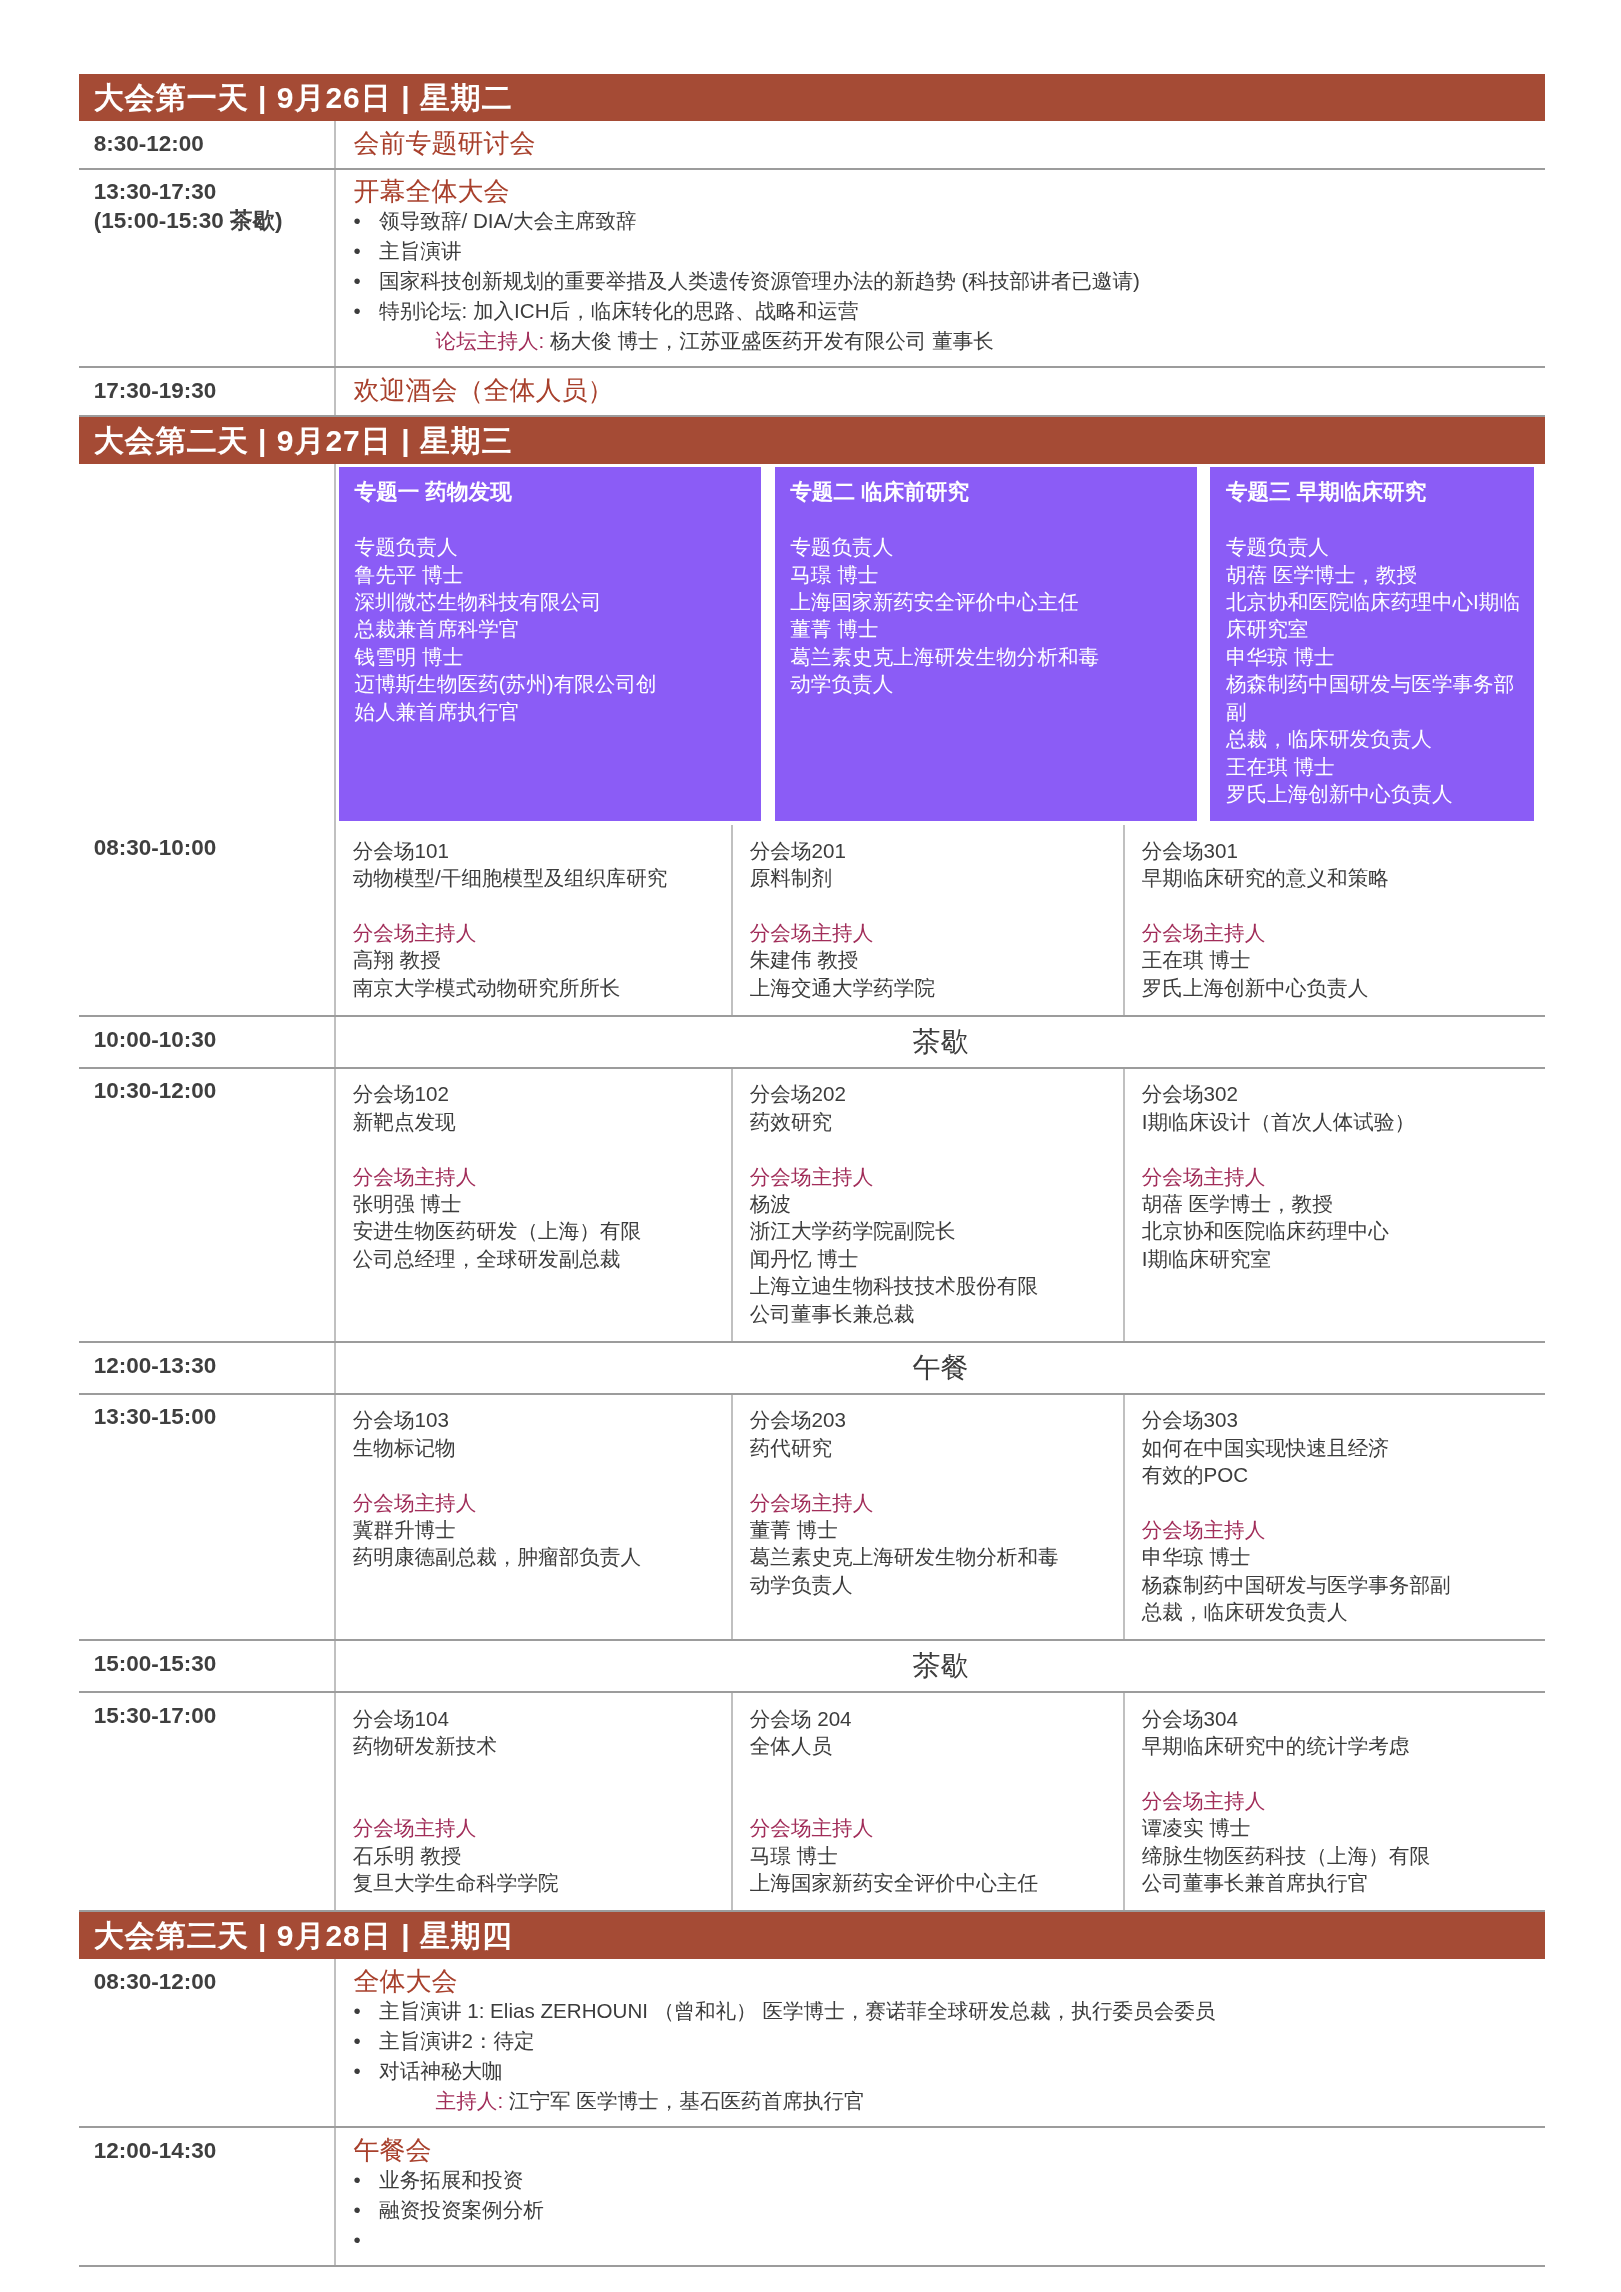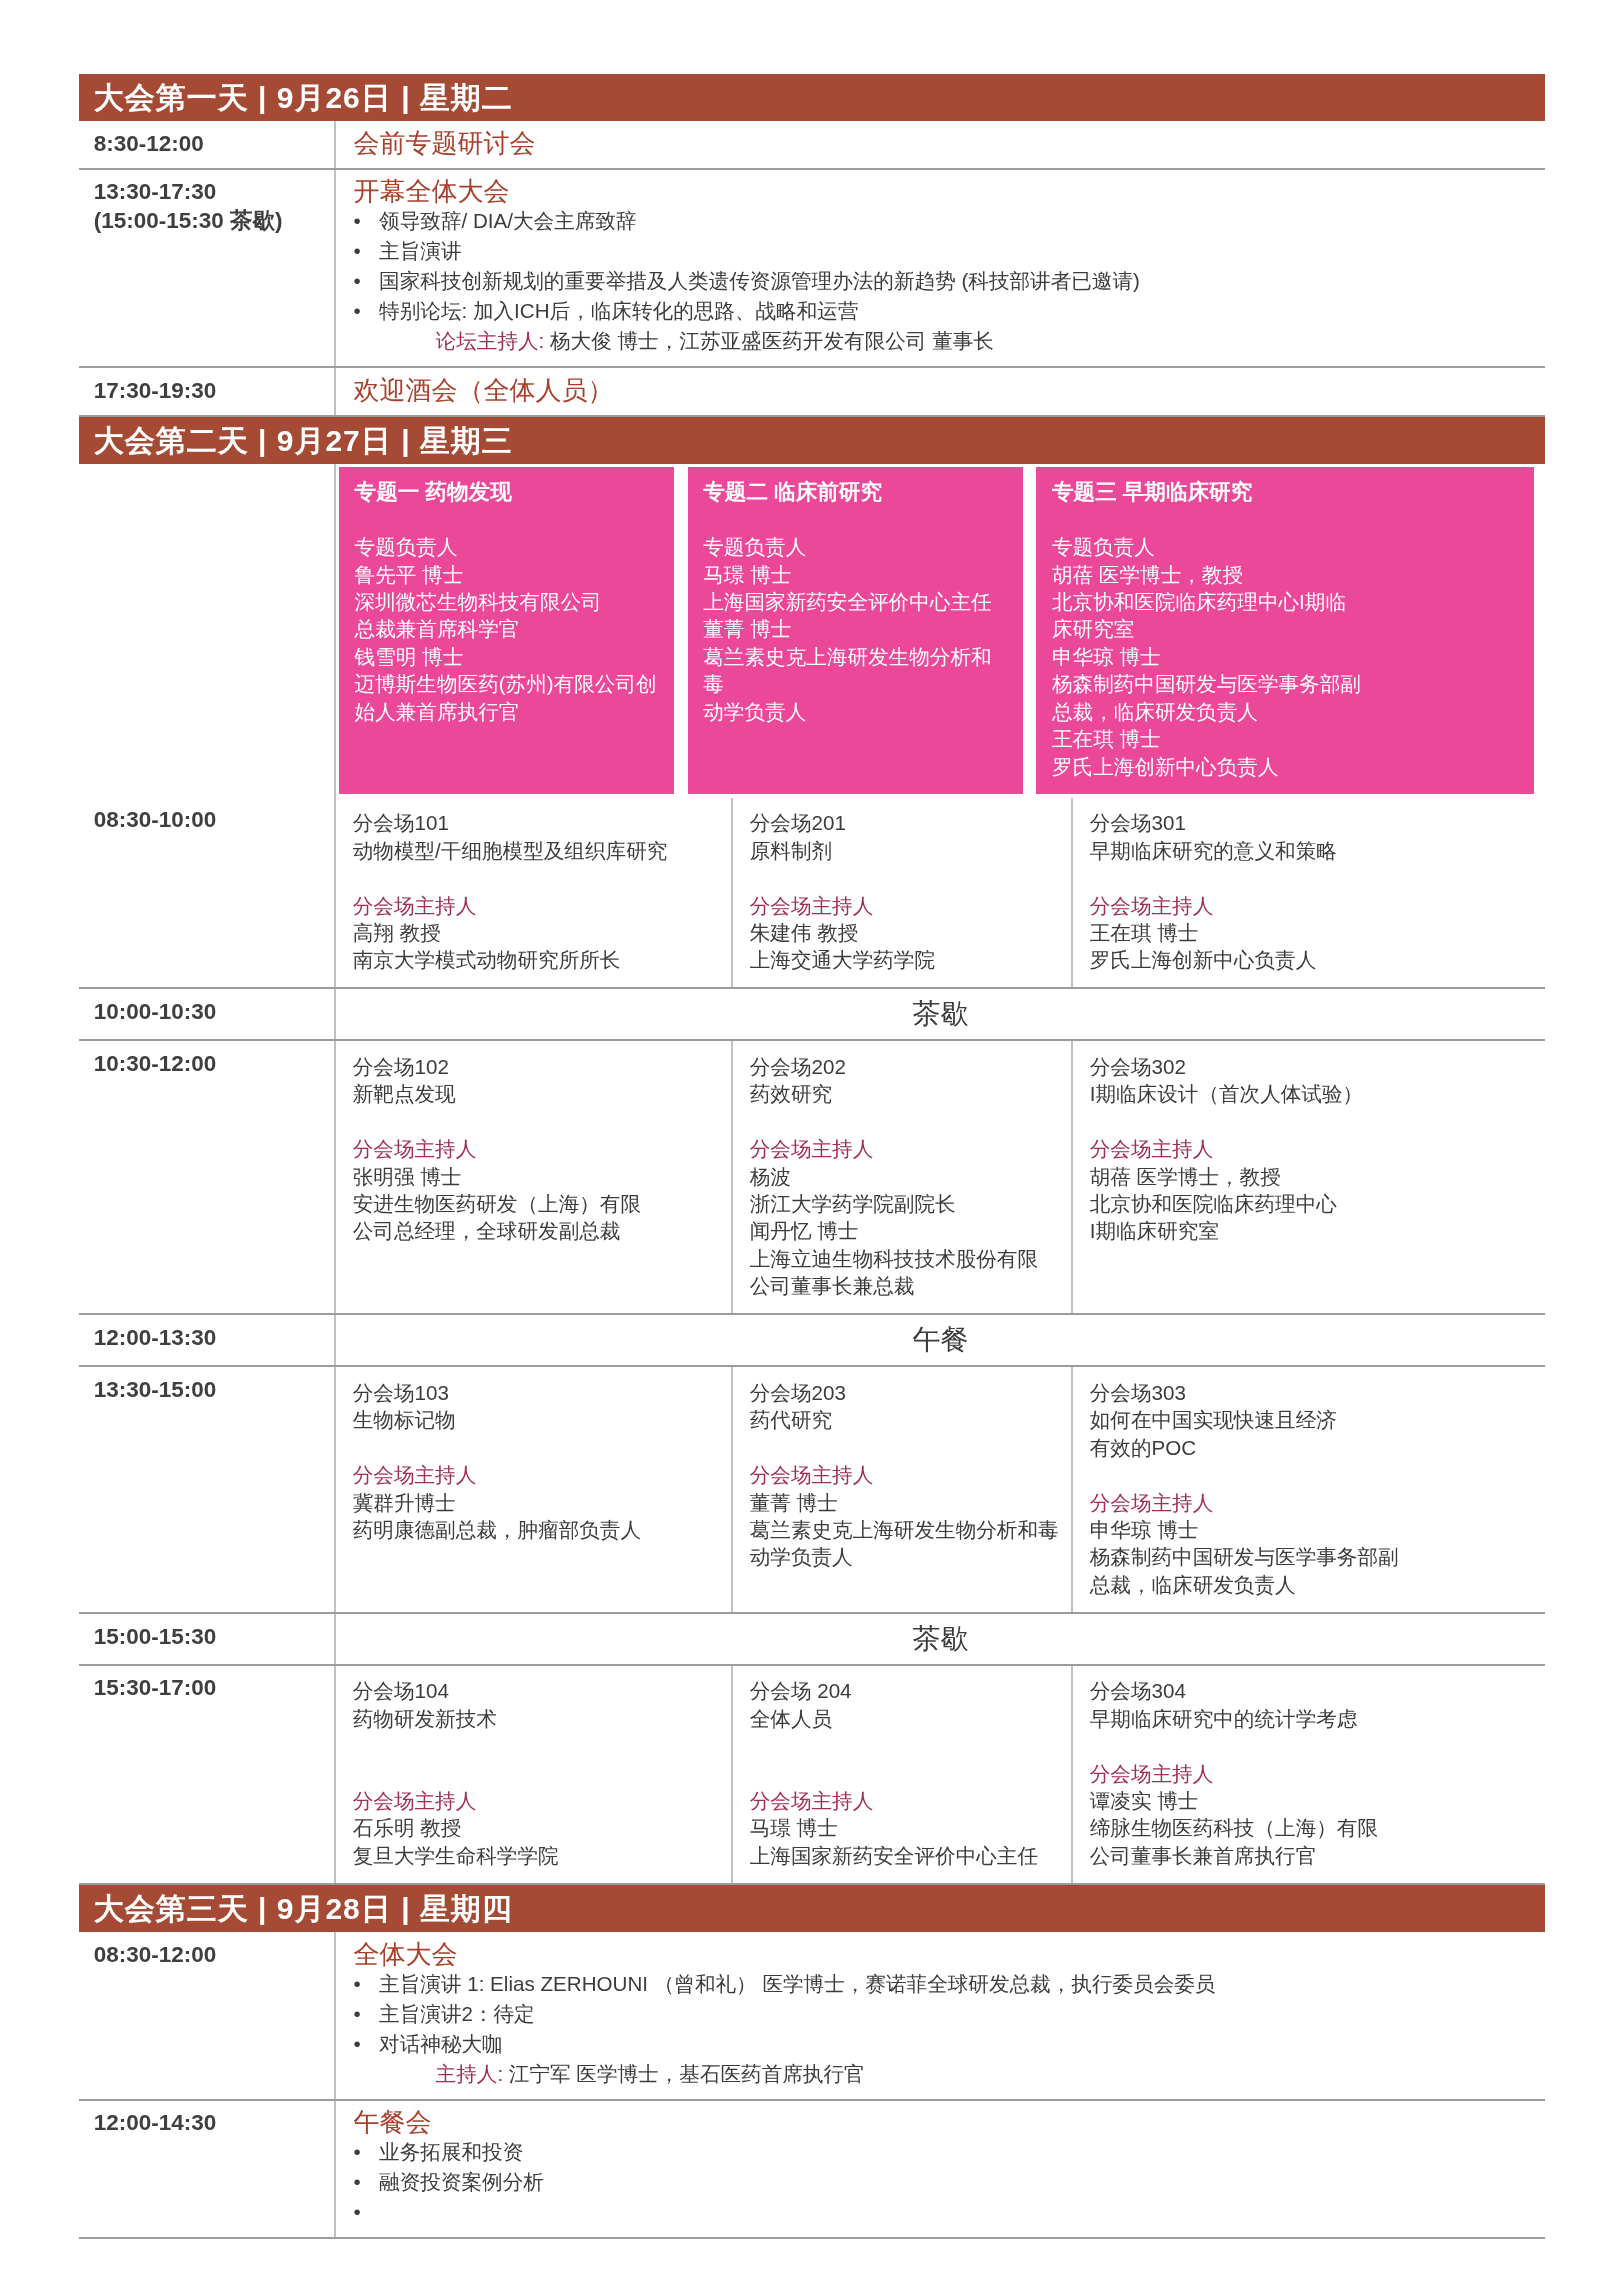--- a/index.html
+++ b/index.html
@@ -22,28 +22,28 @@
 
   .bullet{display:flex;font-size:20.6px;line-height:30px;color:#3C3C3C;}
   .dot{width:25.5px;flex:none;color:#3C3C3C;}
   .maglabel{color:#A12D59;font-weight:500;}
   .chairline{font-size:20.6px;line-height:30px;color:#3C3C3C;padding-left:82px;}
 
   .break-cell{display:flex;align-items:center;justify-content:center;
               font-size:28px;color:#3C3C3C;padding:5.9px 0;}
 
   .tcols{flex:1;display:flex;border-left:2px solid #C0C0C0;box-sizing:border-box;padding:2.9px 0 3.9px 2.9px;min-width:0;}
-  .tbox{background:#ec4899;color:#ffffff;box-sizing:border-box;
-        width:335px;flex:none;margin-right:13.7px;padding:11.8px 13.7px 13.7px 15.7px;}
+  .tbox{background:#8b5cf6;color:#ffffff;box-sizing:border-box;
+        width:422px;flex:none;margin-right:13.7px;padding:11.8px 13.7px 13.7px 15.7px;}
   .tbox:last-child{flex:1;margin-right:11px;}
 
   .scols{flex:1;display:flex;border-left:2px solid #C0C0C0;box-sizing:border-box;min-width:0;}
   .scol{width:395px;flex:none;box-sizing:border-box;padding:11.8px 11.8px 13.7px 16.7px;}
   .scol + .scol{border-left:2px solid #C0C0C0;}
-  .scol:nth-child(2){width:340px;}
+  .scol:nth-child(2){width:392px;}
   .scol:last-child{flex:1;}
 
   .ln{font-size:20.6px;line-height:27.4px;min-height:27.4px;color:#3C3C3C;}
   .ln-b{height:27.4px;}
   .ln-t{font-weight:500;}
   .ln-c{color:#A12D59;font-weight:500;}
   .tbox .ln{color:#ffffff;}
   .tbox .ln-h{font-weight:bold;font-size:21.6px;}
 </style>
 </head>

